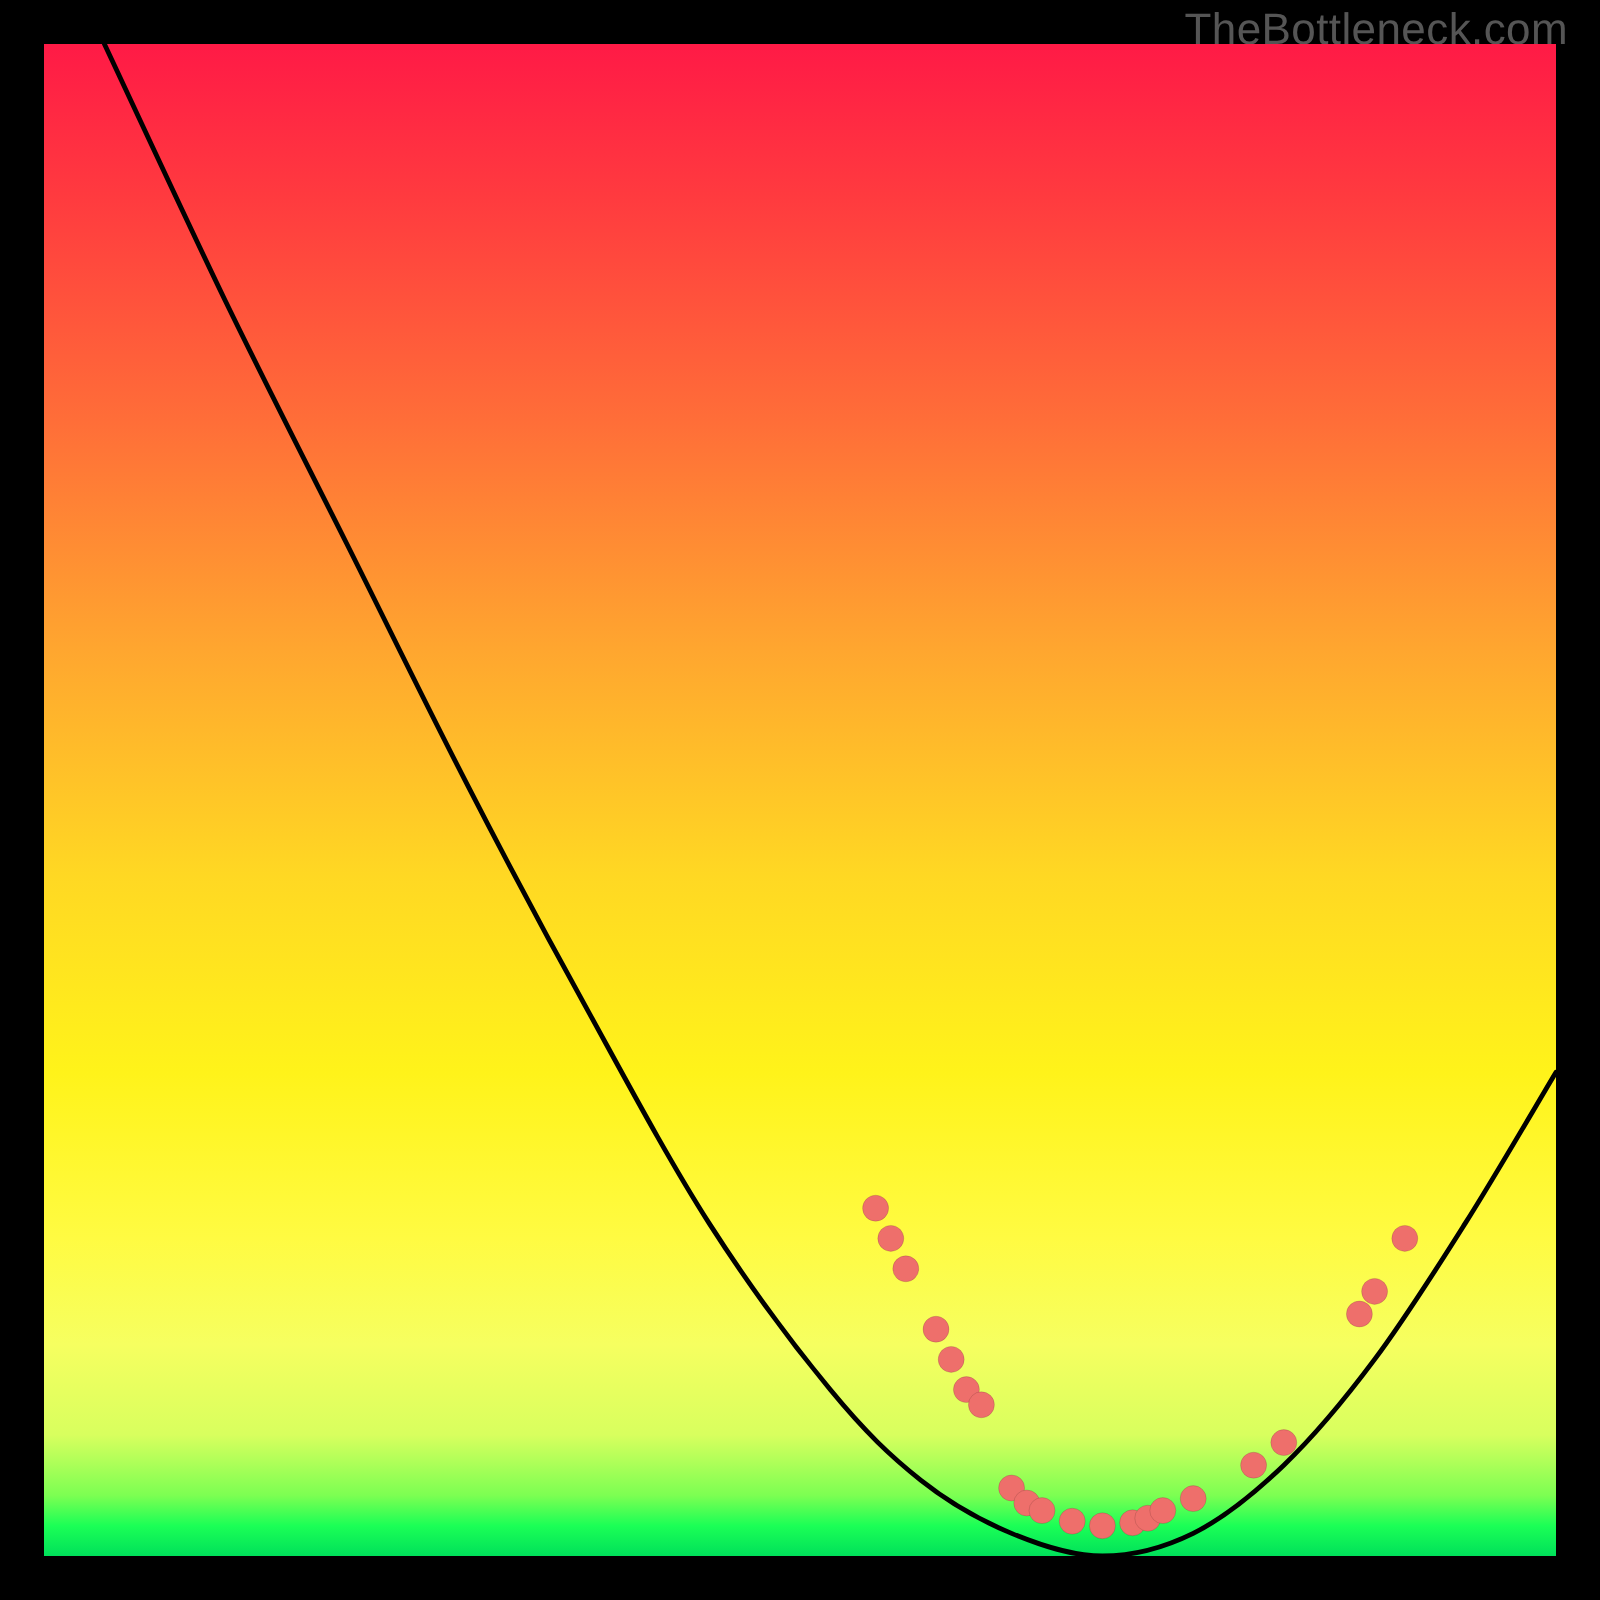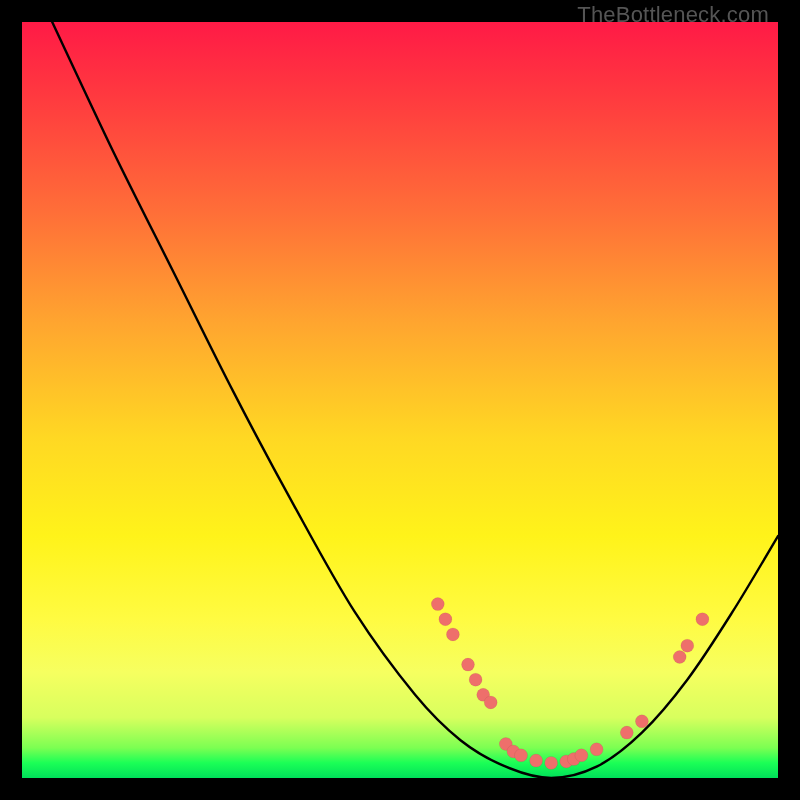--- a/index.html
+++ b/index.html
@@ -28,21 +28,21 @@
       #f6ff60 86%,
       #d8ff5e 92%,
       #7cff52 96%,
       #1bff56 98%,
       #00e05a 100%
     );
   }
   .attribution {
     position: absolute;
     top: 2px;
-    right: 31px;
+    right: 16px;
     color: #555;
     font-size: 22px;
     letter-spacing: 0.2px;
     font-weight: 500;
     user-select: none;
   }
   svg.curve {
     position: absolute;
     left: 0;
     top: 0;

